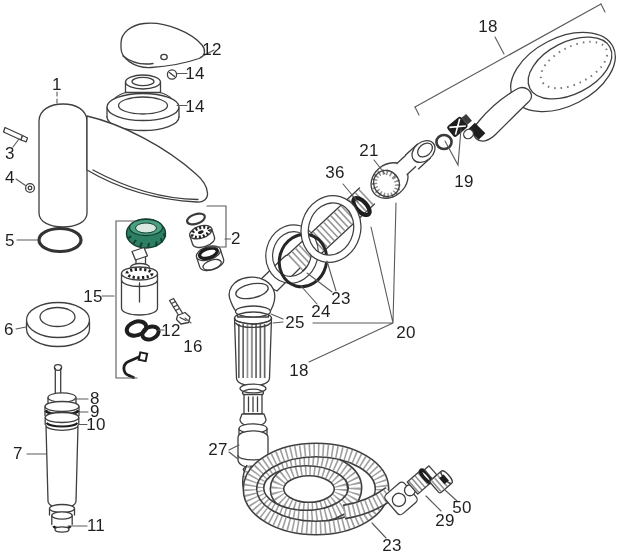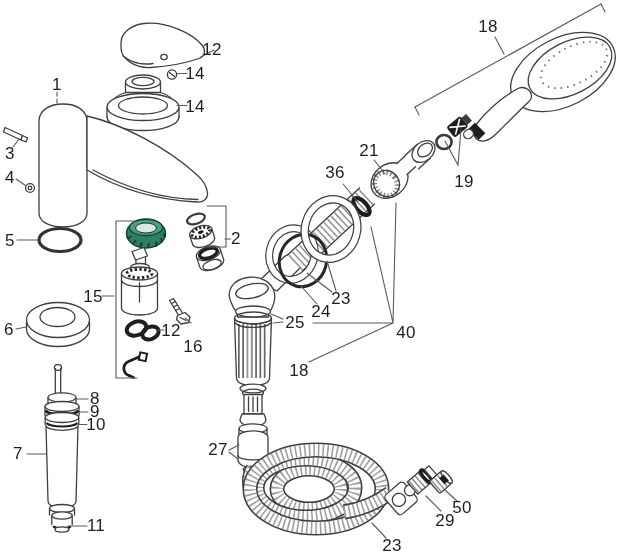--- a/index.html
+++ b/index.html
@@ -282,21 +282,21 @@
   <div class="callout" style="left:96px;top:424px">10</div>
   <div class="callout" style="left:96px;top:525px">11</div>
   <div class="callout" style="left:212px;top:49px">12</div>
   <div class="callout" style="left:195px;top:73px">14</div>
   <div class="callout" style="left:195px;top:106px">14</div>
   <div class="callout" style="left:93px;top:296px">15</div>
   <div class="callout" style="left:193px;top:346px">16</div>
   <div class="callout" style="left:171px;top:330px">12</div>
   <div class="callout" style="left:488px;top:26px">18</div>
   <div class="callout" style="left:464px;top:181px">19</div>
-  <div class="callout" style="left:406px;top:332px">40</div>
+  <div class="callout" style="left:406px;top:332px">20</div>
   <div class="callout" style="left:369px;top:150px">21</div>
   <div class="callout" style="left:335px;top:172px">36</div>
   <div class="callout" style="left:341px;top:298px">23</div>
   <div class="callout" style="left:321px;top:311px">24</div>
   <div class="callout" style="left:295px;top:322px">25</div>
   <div class="callout" style="left:299px;top:370px">18</div>
   <div class="callout" style="left:218px;top:449px">27</div>
   <div class="callout" style="left:392px;top:545px">23</div>
   <div class="callout" style="left:445px;top:520px">29</div>
   <div class="callout" style="left:462px;top:507px">50</div>

